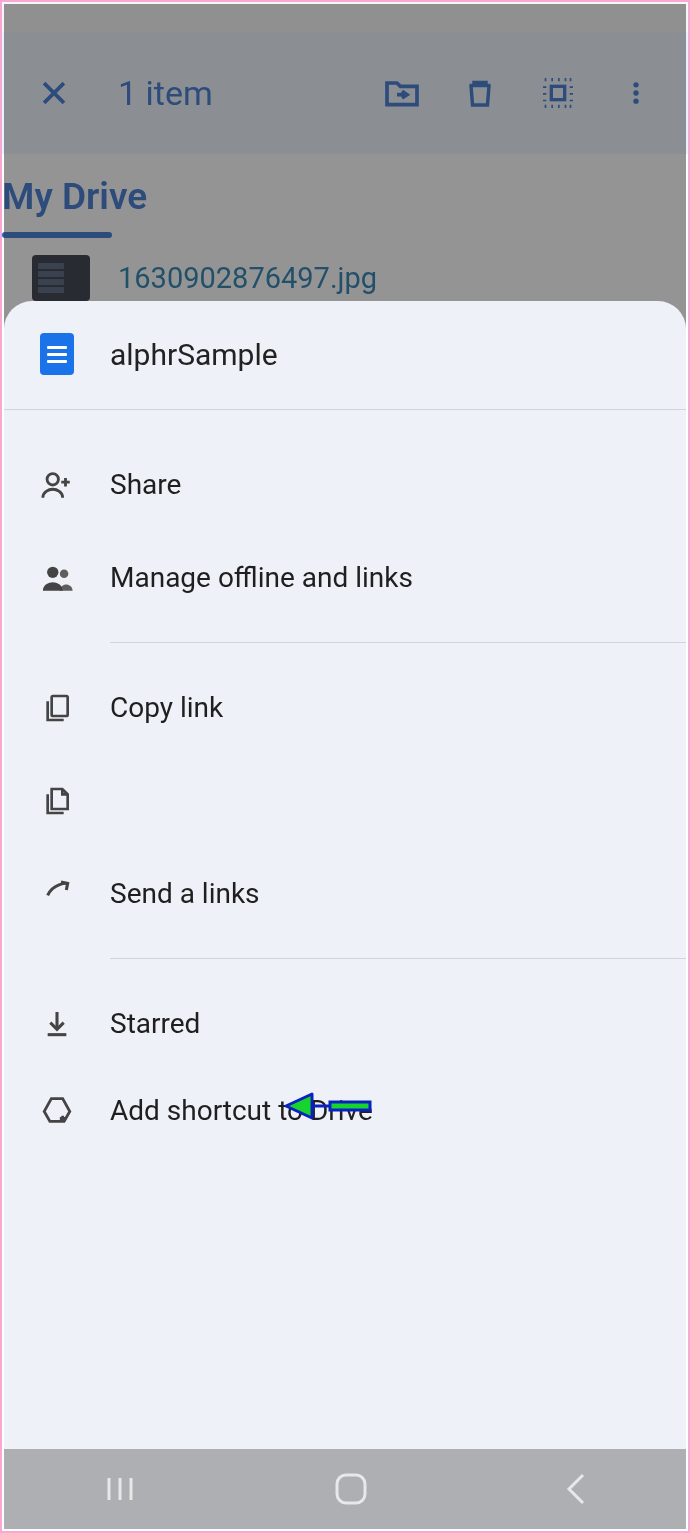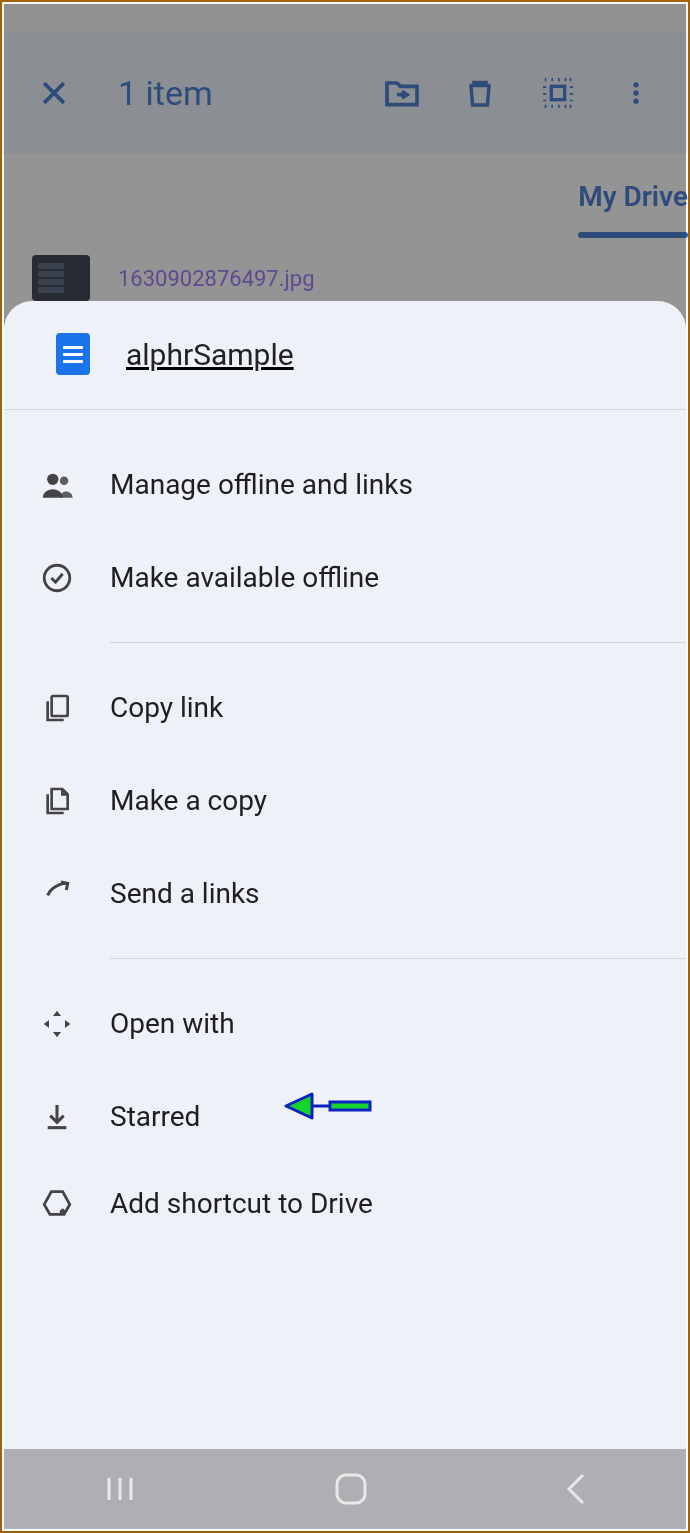--- a/index.html
+++ b/index.html
@@ -1,37 +1,37 @@
 <!DOCTYPE html>
 <html><head>
 <meta charset="utf-8">
 <style>
   * { box-sizing: border-box; margin: 0; padding: 0; }
   html, body { width: 690px; height: 1533px; overflow: hidden; font-family: Roboto, "Segoe UI", Arial, sans-serif; background: #fff; }
-  .screen { position: relative; width: 690px; height: 1533px; border: 2px solid #a16207; background: #fff; }
+  .screen { position: relative; width: 690px; height: 1533px; border: 2px solid #f9a8d4; background: #fff; }
 
   
   .status-bar { height: 30px; background: #f7f7f7; }
   .selection-bar { height: 122px; background: #eaf2fc; display: flex; align-items: center; padding: 0 28px; color: #1b5fc7; }
   .selection-bar .close { width: 34px; height: 34px; stroke: #1b5fc7; }
   .selection-bar .title { font-size: 34px; margin-left: 40px; flex: 1; color: #1b5fc7; }
   .selection-bar .icon-btn { width: 48px; height: 48px; display: flex; align-items: center; justify-content: center; margin-left: 30px; color: #1b5fc7; }
   .tabs { height: 84px; background: #fff; display: flex; }
-  .tab { flex: 1; display: flex; align-items: center; justify-content: flex-end; font-size: 28px; font-weight: 600; color: #5a5f67; }
+  .tab { flex: 1; display: flex; align-items: center; justify-content: flex-start; font-size: 37px; font-weight: 600; color: #5a5f67; }
   .tab.active { color: #1b5fc7; position: relative; }
   .tab.active::after { content:""; position:absolute; bottom:0; width:110px; height:6px; background:#1b5fc7; border-radius:3px; }
-  .file-row { height: 80px; display: flex; align-items: center; padding: 0 30px; font-size: 22px; color: #8b5cf6; }
+  .file-row { height: 80px; display: flex; align-items: center; padding: 0 30px; font-size: 29px; color: #0369a1; }
   .thumb { width: 58px; height: 46px; background: #121826; border-radius: 4px; margin-right: 28px; position: relative; }
   .thumb::before { content:""; position:absolute; left:6px; top:8px; width:26px; height:6px; background:#3a4a66; border-radius:1px; box-shadow: 0 8px 0 #3a4a66, 0 16px 0 #3a4a66, 0 24px 0 #3a4a66; }
 
   .scrim { position:absolute; inset:2px; background: rgba(60,60,60,0.55); }
 
   
   .sheet { position:absolute; left:2px; right:2px; top:299px; bottom:2px; background:#eef1f8; border-top-left-radius:28px; border-top-right-radius:28px; }
-  .sheet-header { display:flex; align-items:center; padding: 32px 32px 34px 52px; text-decoration: underline; }
+  .sheet-header { display:flex; align-items:center; padding: 32px 32px 34px 36px; }
   .doc-icon { width:34px; height:42px; background:#1a73e8; border-radius:4px; display:flex; flex-direction:column; justify-content:center; align-items:center; }
   .doc-icon span { display:block; width:20px; height:3px; background:#fff; margin:2px 0; border-radius:1px; }
   .sheet-title { font-size:30px; margin-left:36px; color:#222; }
   .sheet-divider { height:1px; background:#d0d4dc; }
   .group-divider { height:1px; background:#d0d4dc; margin-left:106px; }
 
   .item { display:flex; align-items:center; height:93px; padding: 0 36px; }
   .item .icon { width:34px; height:34px; display:flex; align-items:center; justify-content:center; color:#444; }
   .item .label { font-size:28px; margin-left:36px; color:#1f1f1f; }
 
@@ -104,43 +104,44 @@
           <span></span>
           <span></span>
           <span></span>
         </div>
       <div class="sheet-title">alphrSample</div>
     </div>
     <div class="sheet-divider"></div>
 
     <div style="height:28px"></div>
 
+    <div class="item">
+      <span class="icon">
+        <svg viewBox="0 0 24 24" width="34" height="34" fill="none" stroke="#444" stroke-width="2">
+            <circle cx="9" cy="8" r="4"></circle>
+            <path d="M2 21c0-4 4-6 7-6s7 2 7 6"></path>
+            <path d="M18 7v6 M15 10h6"></path>
+          </svg>
+      </span>
+      <span class="label">Share</span>
+    </div>
 
     <div class="item">
       <span class="icon">
         <svg viewBox="0 0 24 24" width="34" height="34" fill="#444">
             <circle cx="9" cy="8" r="4"></circle>
             <circle cx="17" cy="9" r="3" opacity="0.85"></circle>
             <path d="M2 21c0-4 4-6 7-6s7 2 7 6z"></path>
             <path d="M14 21c0-3 2.5-4.5 4.5-4.5S23 18 23 21z" opacity="0.85"></path>
           </svg>
       </span>
       <span class="label">Manage offline and links</span>
     </div>
 
 
-    <div class="item">
-      <span class="icon">
-        <svg viewBox="0 0 24 24" width="34" height="34" fill="none" stroke="#444" stroke-width="2">
-            <circle cx="12" cy="12" r="9"></circle>
-            <path d="M8 12l3 3 5-6"></path>
-          </svg>
-      </span>
-      <span class="label">Make available offline</span>
-    </div>
 
     <div style="height:18px"></div>
     <div class="group-divider"></div>
     <div style="height:18px"></div>
 
     <div class="item">
       <span class="icon">
         <svg viewBox="0 0 24 24" width="32" height="32" fill="none" stroke="#444" stroke-width="2">
             <rect x="8" y="3" width="12" height="15" rx="1"></rect>
             <path d="M5 7v14h12"></path>
@@ -150,45 +151,36 @@
     </div>
 
     <div class="item">
       <span class="icon">
         <svg viewBox="0 0 24 24" width="32" height="32" fill="none" stroke="#444" stroke-width="2">
             <path d="M8 3h8l4 4v11H8z"></path>
             <path d="M16 3v4h4"></path>
             <path d="M5 7v14h12"></path>
           </svg>
       </span>
-      <span class="label">Make a copy</span>
     </div>
 
     <div class="item">
       <span class="icon">
         <svg viewBox="0 0 24 24" width="32" height="32" fill="none" stroke="#444" stroke-width="2.3">
             <path d="M5 13c4-9 14-9 14-9"></path>
             <path d="M15 3l5 1-1 5"></path>
           </svg>
       </span>
       <span class="label">Send a links</span>
     </div>
 
     <div style="height:18px"></div>
     <div class="group-divider"></div>
     <div style="height:18px"></div>
 
-    <div class="item">
-      <span class="icon">
-        <svg viewBox="0 0 24 24" width="32" height="32" fill="#444">
-            <path d="M12 2l3 4H9z M12 22l-3-4h6z M2 12l4-3v6z M22 12l-4 3V9z"></path>
-          </svg>
-      </span>
-      <span class="label">Open with</span>
-    </div>
 
     <div class="item">
       <span class="icon">
         <svg viewBox="0 0 24 24" width="32" height="32" fill="none" stroke="#444" stroke-width="2.3">
             <path d="M12 3v12"></path>
             <path d="M7 11l5 5 5-5"></path>
             <path d="M5 20h14"></path>
           </svg>
       </span>
       <span class="label">Starred</span>

